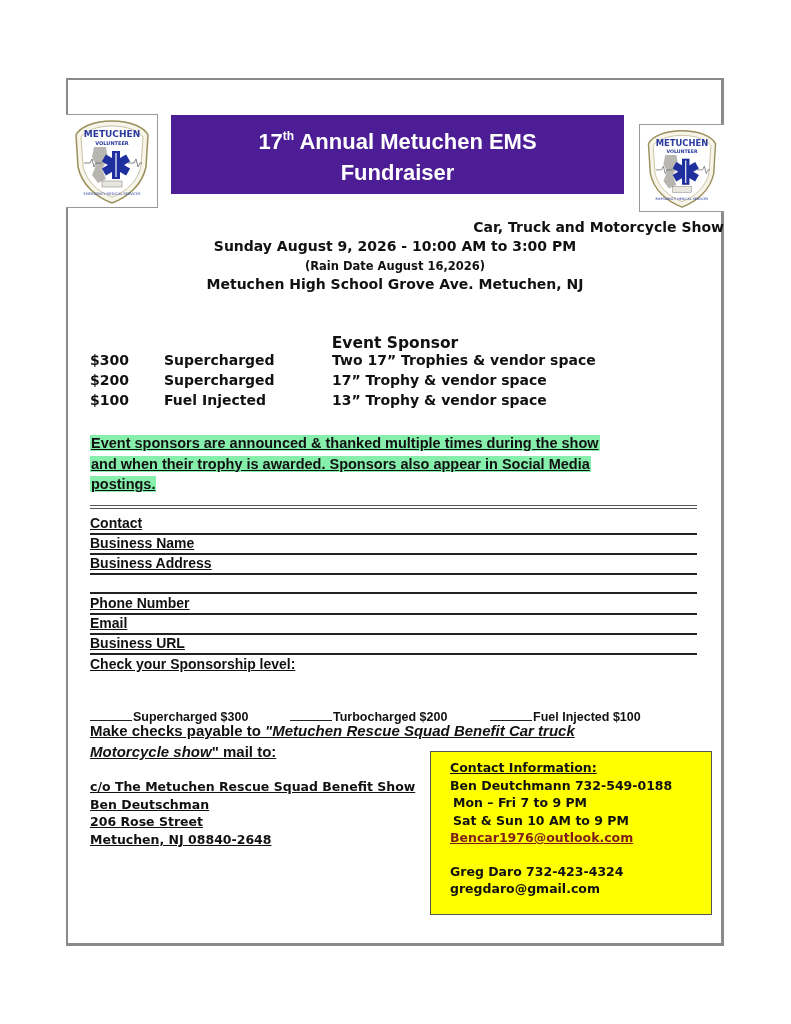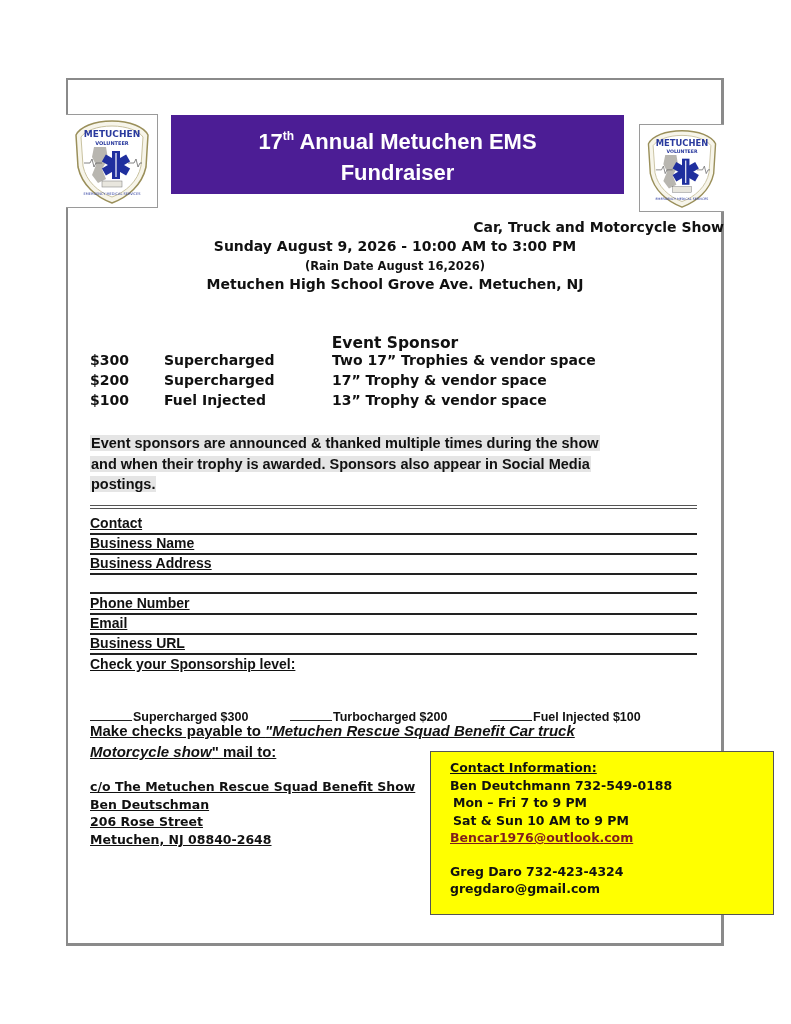--- a/index.html
+++ b/index.html
@@ -23,41 +23,41 @@
   .raindate { top: 259px; font-size: 11.5px; }
   .location { top: 276px; font-size: 14px; }
   .sponsor-heading { top: 317px; font-size: 15.5px; margin-top: 17px; }
   .tier-row { position: absolute; left: 90px; width: 600px; height: 20px; font-weight: bold; font-size: 14px; }
   .tier-row span { position: absolute; top: 0; white-space: nowrap; }
   .tier-price { left: 0; }
   .tier-name { left: 74px; }
   .tier-reward { left: 242px; }
   .highlight-para { position: absolute; left: 90px; top: 433px; width: 610px; font-weight: bold;
                     font-size: 14.5px; line-height: 20.5px; font-family: "Liberation Sans", sans-serif; }
-  .highlight-para mark { background: #e5e5e5; color: #111; padding: 0 1px; }
+  .highlight-para mark { background: #86efac; color: #111; padding: 0 1px; text-decoration: underline; }
   .double-rule { position: absolute; left: 90px; width: 607px; top: 505px; height: 4px;
                  border-top: 1px solid #555; border-bottom: 1px solid #555; box-sizing: border-box; }
   .form-line { position: absolute; left: 90px; width: 607px; height: 20px; border-bottom: 2px solid #222;
                box-sizing: border-box; font-weight: bold; font-size: 14px; line-height: 17px;
                font-family: "Liberation Sans", sans-serif; }
   .form-line span { text-decoration: underline; }
   .blank-line { position: absolute; left: 90px; width: 607px; height: 2px; background: #222; top: 592px; }
   .check-heading { position: absolute; left: 90px; top: 656px; font-weight: bold; font-size: 14px;
                    text-decoration: underline; font-family: "Liberation Sans", sans-serif; }
   .level-option { position: absolute; top: 684px; font-weight: bold; font-size: 12.5px; white-space: nowrap;
                   font-family: "Liberation Sans", sans-serif; margin-top: 24px; }
   .level-option .blank { display: inline-block; width: 42px; border-bottom: 1.5px solid #222; height: 12px; margin-right: 1px; }
   .checks-para { position: absolute; left: 90px; top: 720px; width: 600px; font-weight: bold; font-size: 15px;
                  line-height: 21px; font-family: "Liberation Sans", sans-serif; }
   .checks-para .u { text-decoration: underline; }
   .checks-para i { font-style: italic; }
   .mail-address { position: absolute; left: 90px; top: 778px; font-weight: bold; font-size: 12.5px;
                   line-height: 17.5px; }
   .mail-address div { text-decoration: underline; }
-  .contact-box { position: absolute; left: 430px; top: 751px; width: 344px; height: 164px;
+  .contact-box { position: absolute; left: 430px; top: 751px; width: 282px; height: 164px;
                  background: #ffff00; border: 1px solid #555; box-sizing: border-box;
                  padding: 7px 0 0 19px; font-weight: bold; font-size: 12.5px; line-height: 17.5px; }
   .contact-box .hdr { text-decoration: underline; }
   .contact-box .indent { padding-left: 3px; }
   .contact-box a { color: #7f1d1d; text-decoration: underline; }
   .contact-box .gap { height: 16px; }
   svg { display: block; }
 </style>
 </head>
 <body>

